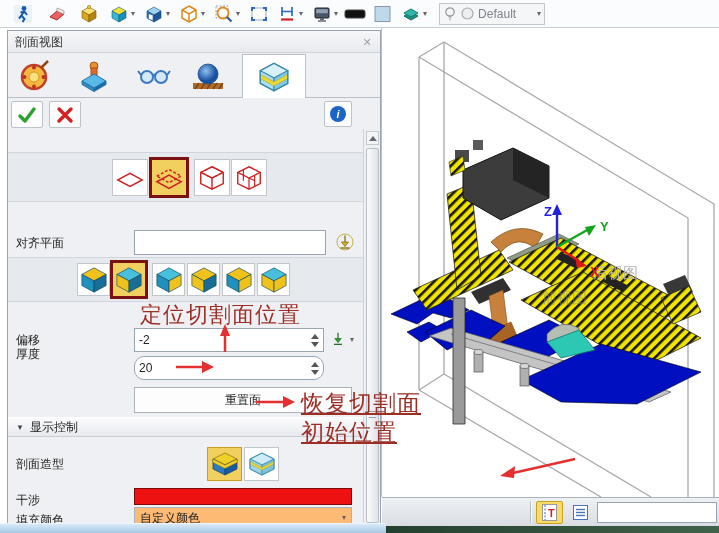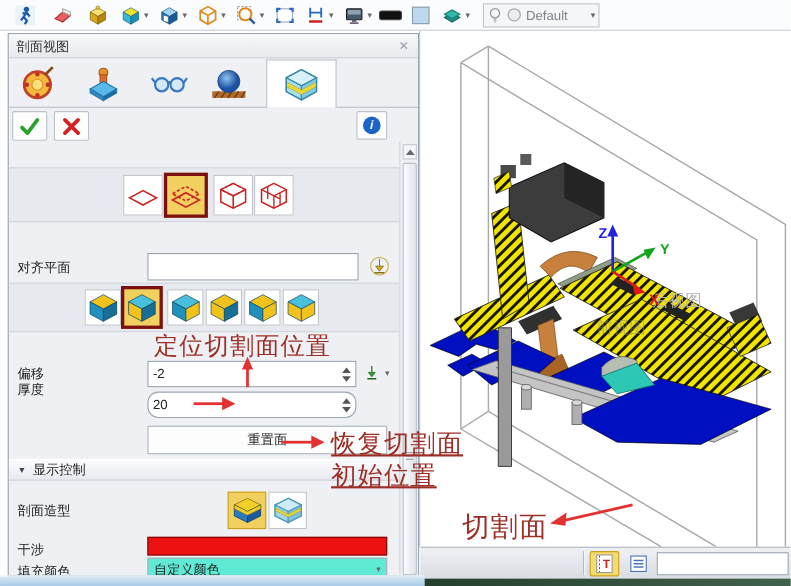--- a/index.html
+++ b/index.html
@@ -63,21 +63,21 @@
   .lbl{position:absolute;left:8px;font-size:12px;color:#222;}
   .inp{position:absolute;background:#fff;border:1px solid #9aa5b2;font-size:12px;color:#222;padding:0 4px;}
   .spin{position:absolute;width:13px;display:flex;flex-direction:column;justify-content:center;align-items:center;gap:3px;}
   .sp-up{width:0;height:0;border-left:4px solid transparent;border-right:4px solid transparent;border-bottom:5px solid #555;}
   .sp-dn{width:0;height:0;border-left:4px solid transparent;border-right:4px solid transparent;border-top:5px solid #555;}
   .optbtn{position:absolute;background:#fff;border:1px solid #c2c6cc;display:flex;align-items:center;justify-content:center;}
   .optbtn.sel{background:#f2d060;border:3px solid #7a1010;}
   .resetbtn{position:absolute;left:126px;top:356px;width:218px;height:26px;background:#fdfdfd;
     border:1px solid #aab2bc;font-size:12px;color:#222;text-align:center;line-height:24px;}
   .redbar{position:absolute;left:126px;top:457px;width:218px;height:17px;background:#ee1111;border:1px solid #7a0a0a;}
-  .ddown{position:absolute;left:126px;top:476px;width:218px;height:22px;background:#5eead4;border:1px solid #aab2bc;
+  .ddown{position:absolute;left:126px;top:476px;width:218px;height:22px;background:#fdba74;border:1px solid #aab2bc;
     font-size:12px;color:#222;line-height:20px;padding-left:5px;}
   .ddown .caret{position:absolute;right:5px;top:6px;}
   
   .sbar{position:absolute;left:355px;top:98px;width:17px;height:396px;background:#eef0f3;border-left:1px solid #d0d4da;}
   .sbar-up{position:absolute;left:2px;top:2px;width:13px;height:14px;background:#f4f5f7;border:1px solid #c4c9d0;
     display:flex;align-items:center;justify-content:center;}
   .sbar-up i{width:0;height:0;border-left:4px solid transparent;border-right:4px solid transparent;border-bottom:5px solid #667;}
   .sbar-thumb{position:absolute;left:2px;top:19px;width:13px;height:375px;background:linear-gradient(90deg,#fafbfc,#dfe3e8);
     border:1px solid #b8bfc8;border-radius:2px;}
   .sbar-grip{position:absolute;left:2px;top:262px;width:7px;height:7px;
@@ -495,21 +495,20 @@
           <div class="sbar-grip"></div>
         </div>
     </div>
   </div>
 
   <div class="ann" style="left:140px;top:300px;font-size:22px;">定位切割面位置</div>
   <div class="ann" style="left:301px;top:389px;font-size:23px;line-height:29px;text-decoration:underline;">
     <span style="display:block">恢复切割面</span>
     <span style="display:block">初始位置</span>
   </div>
-  <div class="ann" style="left:420px;top:462px;font-size:25px;">切割面</div>
 
   <svg class="arrows" width="719" height="533">
     <g stroke="#e43030" stroke-width="2.5" fill="#e43030">
       <line x1="225" y1="352" x2="225" y2="333"></line>
         <polygon points="225,324 220,336 230,336" stroke="none"></polygon>
       <line x1="176" y1="367" x2="203" y2="367"></line>
         <polygon points="214,367 202,361 202,373" stroke="none"></polygon>
       <line x1="256" y1="402" x2="284" y2="402"></line>
         <polygon points="295,402 283,396 283,408" stroke="none"></polygon>
       <line x1="575" y1="459" x2="513" y2="473"></line>

